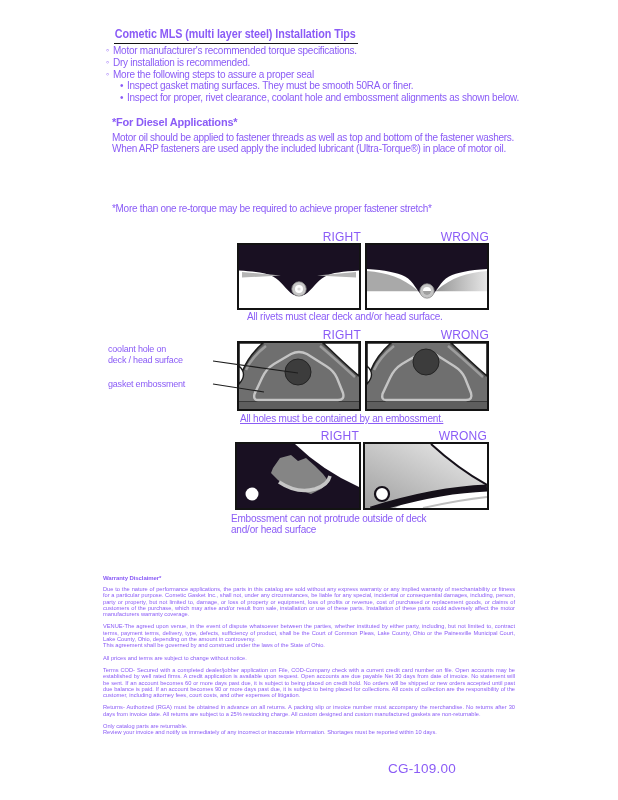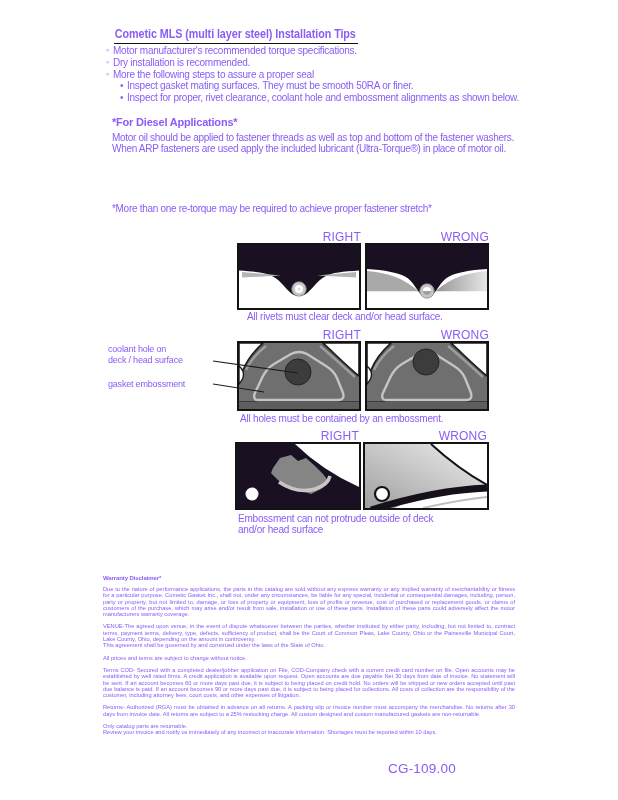--- a/index.html
+++ b/index.html
@@ -138,21 +138,21 @@
     <path d="M84,0 L120,0 L120,33 C108,23 96,11 84,0 Z" fill="#ffffff" stroke="#1c1c1c" stroke-width="1.6"></path>
     <path d="M0,23 Q9,31 0,41 Z" fill="#ffffff" stroke="#1c1c1c" stroke-width="1.4"></path>
     <circle cx="59" cy="19" r="13" fill="#3c3c3c" stroke="#242424" stroke-width="1"></circle>
   </svg>
 
   <svg class="abs" style="left:212px;top:352px;z-index:5;" width="95" height="46" viewBox="0 0 95 46">
     <line x1="1" y1="9" x2="86" y2="21" stroke="#1d1d1d" stroke-width="1.2"></line>
     <line x1="1" y1="32" x2="52" y2="40" stroke="#1d1d1d" stroke-width="1.2"></line>
   </svg>
 
-  <div class="abs caption" style="left:240px;top:414px;">All holes must be contained by an embossment.</div>
+  <div class="abs caption" style="left:240px;top:414px;text-decoration:underline;">All holes must be contained by an embossment.</div>
 
   <div class="abs dlabel" style="left:235px;top:429px;">RIGHT</div>
   <div class="abs dlabel" style="left:363px;top:429px;">WRONG</div>
 
   <svg class="abs panel" style="left:235px;top:442px;" width="122" height="64" viewBox="0 0 122 64">
     <rect width="122" height="64" fill="#191022"></rect>
     <path d="M36,24 L43,14 L54,11 L61,17 L69,14 L78,22 L86,30 L92,38 L84,45 L74,50 L62,46 L50,43 L41,36 L34,29 Z" fill="#858585"></path>
     <path d="M42,38 Q60,50 78,45 Q91,41 93,32" stroke="#c6c6c6" stroke-width="3.5" fill="none"></path>
     <path d="M58,0 L122,0 L122,43 Q86,27 58,0 Z" fill="#ffffff"></path>
     <circle cx="15" cy="50" r="6.5" fill="#ffffff"></circle>
@@ -167,21 +167,21 @@
     </defs>
     <rect width="122" height="64" fill="#ffffff"></rect>
     <path d="M0,0 L66,0 Q92,24 121,41 L122,45 Q70,42 30,64 L0,64 Z" fill="url(#g3w)"></path>
     <path d="M6,66 Q70,46 122,44" stroke="#151019" stroke-width="7" fill="none"></path>
     <path d="M58,64 Q94,56 122,53" stroke="#bfbfbf" stroke-width="2" fill="none"></path>
     <path d="M66,0 L122,0 L122,41 C108,32 88,18 66,0 Z" fill="#ffffff"></path>
     <path d="M66,0 Q92,24 122,41" stroke="#151019" stroke-width="2" fill="none"></path>
     <circle cx="17" cy="50" r="7" fill="#ffffff" stroke="#151019" stroke-width="2.2"></circle>
   </svg>
 
-  <div class="abs caption" style="left:238px;top:514px;">Embossment can not protrude outside of deck
+  <div class="abs caption" style="left:231px;top:514px;">Embossment can not protrude outside of deck
 and/or head surface</div>
 
   <div id="legal" class="abs">
     <div class="lh">Warranty Disclaimer*</div>
     <p>Due to the nature of performance applications, the parts in this catalog are sold without any express warranty or any implied warranty of merchantability or fitness for a particular purpose.  Cometic Gasket Inc., shall not, under any circumstances, be liable for any special, incidental or consequential damages, including, person, party or property, but not limited to, damage, or loss of property or equipment, loss of profits or revenue, cost of purchased or replacement goods, or claims of customers of the purchase, which may arise and/or result from sale, installation or use of these parts.  Installation of these parts could adversely affect the motor manufacturers warranty coverage.</p>
     <p>VENUE-The agreed upon venue, in the event of dispute whatsoever between the parties, whether instituted by either party, including, but not limited to, contract terms, payment terms, delivery, type, defects, sufficiency of product, shall be the Court of Common Pleas, Lake County, Ohio or the Painesville Municipal Court, Lake County, Ohio, depending on the amount in controversy.
 This agreement shall be governed by and construed under the laws of the State of Ohio.</p>
     <p>All prices and terms are subject to change without notice.</p>
     <p>Terms COD- Secured with a completed dealer/jobber application on File, COD-Company check with a current credit card number on file.  Open accounts may be established by well rated firms.  A credit application is available upon request.  Open accounts are due payable Net 30 days from date of invoice.  No statement will be sent.  If an account becomes 60 or more days past due, it is subject to being placed on credit hold.  No orders will be shipped or new orders accepted until past due balance is paid.  If an account becomes 90 or more days past due, it is subject to being placed for collections.  All costs of collection are the responsibility of the customer, including attorney fees, court costs, and other expenses of litigation.</p>
     <p>Returns- Authorized (RGA) must be obtained in advance on all returns.  A packing slip or invoice number must accompany the merchandise.  No returns after 30 days from invoice date.  All returns are subject to a 25% restocking charge.  All custom designed and custom manufactured gaskets are non-returnable.</p>

